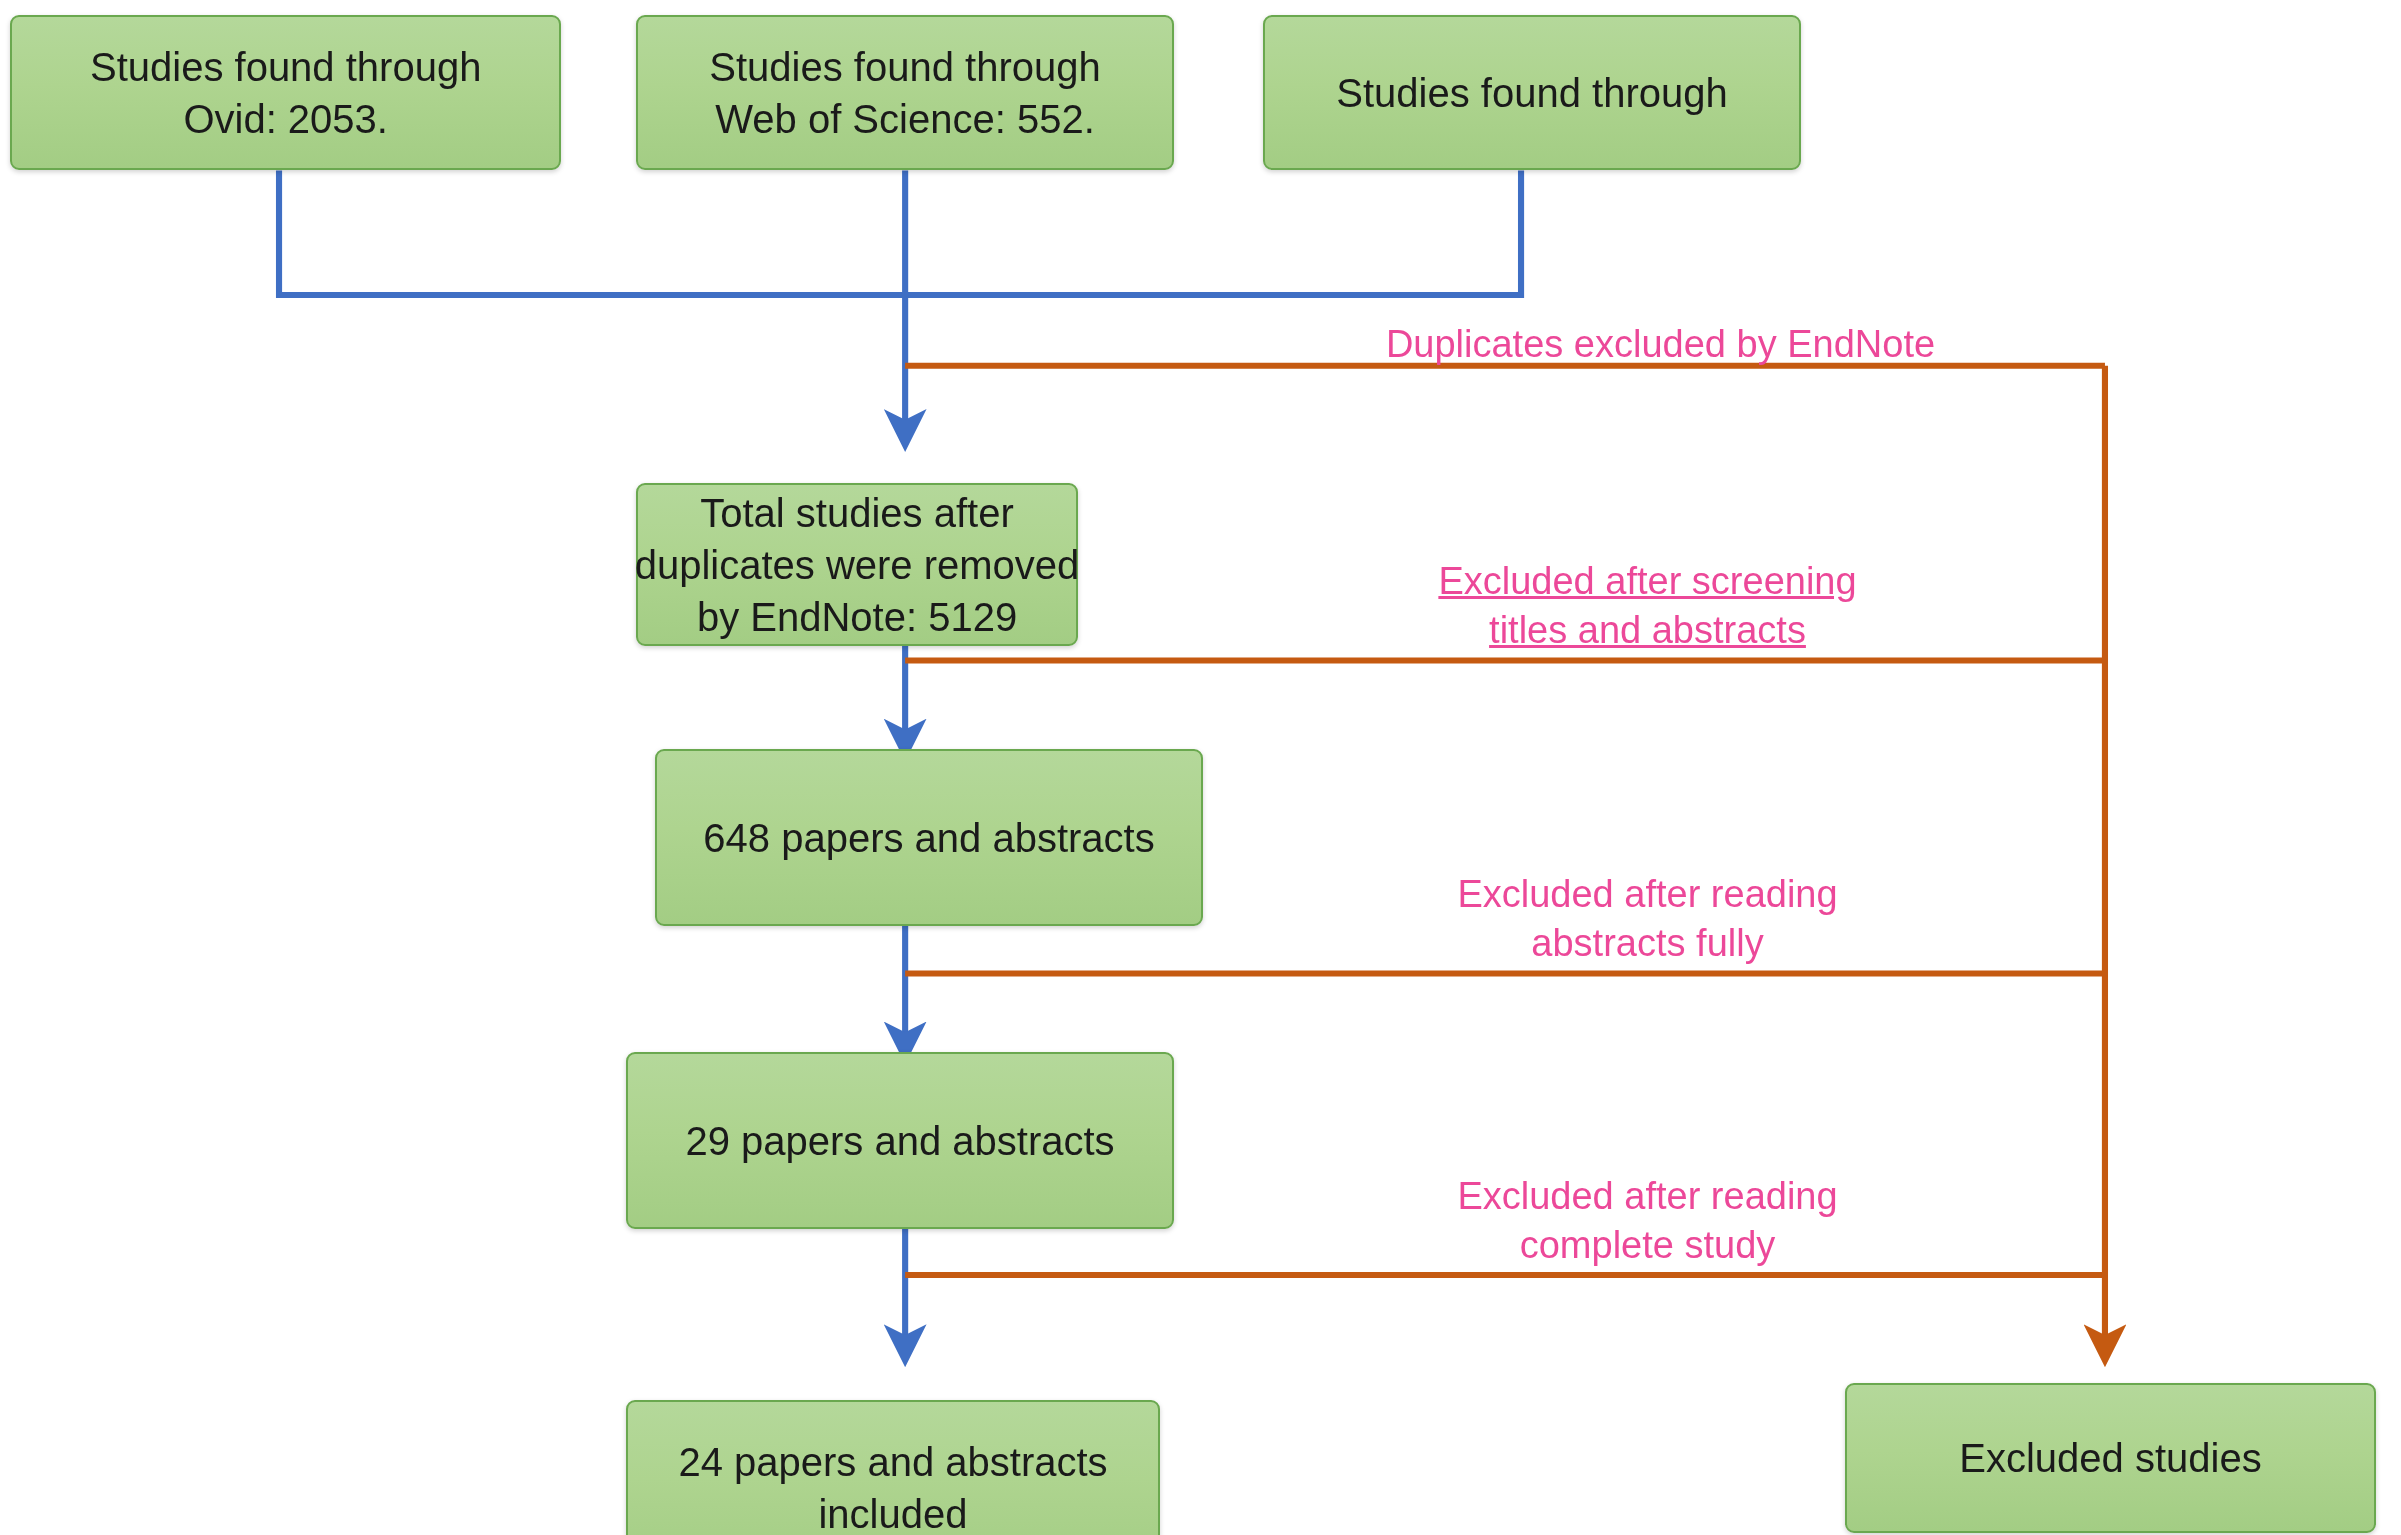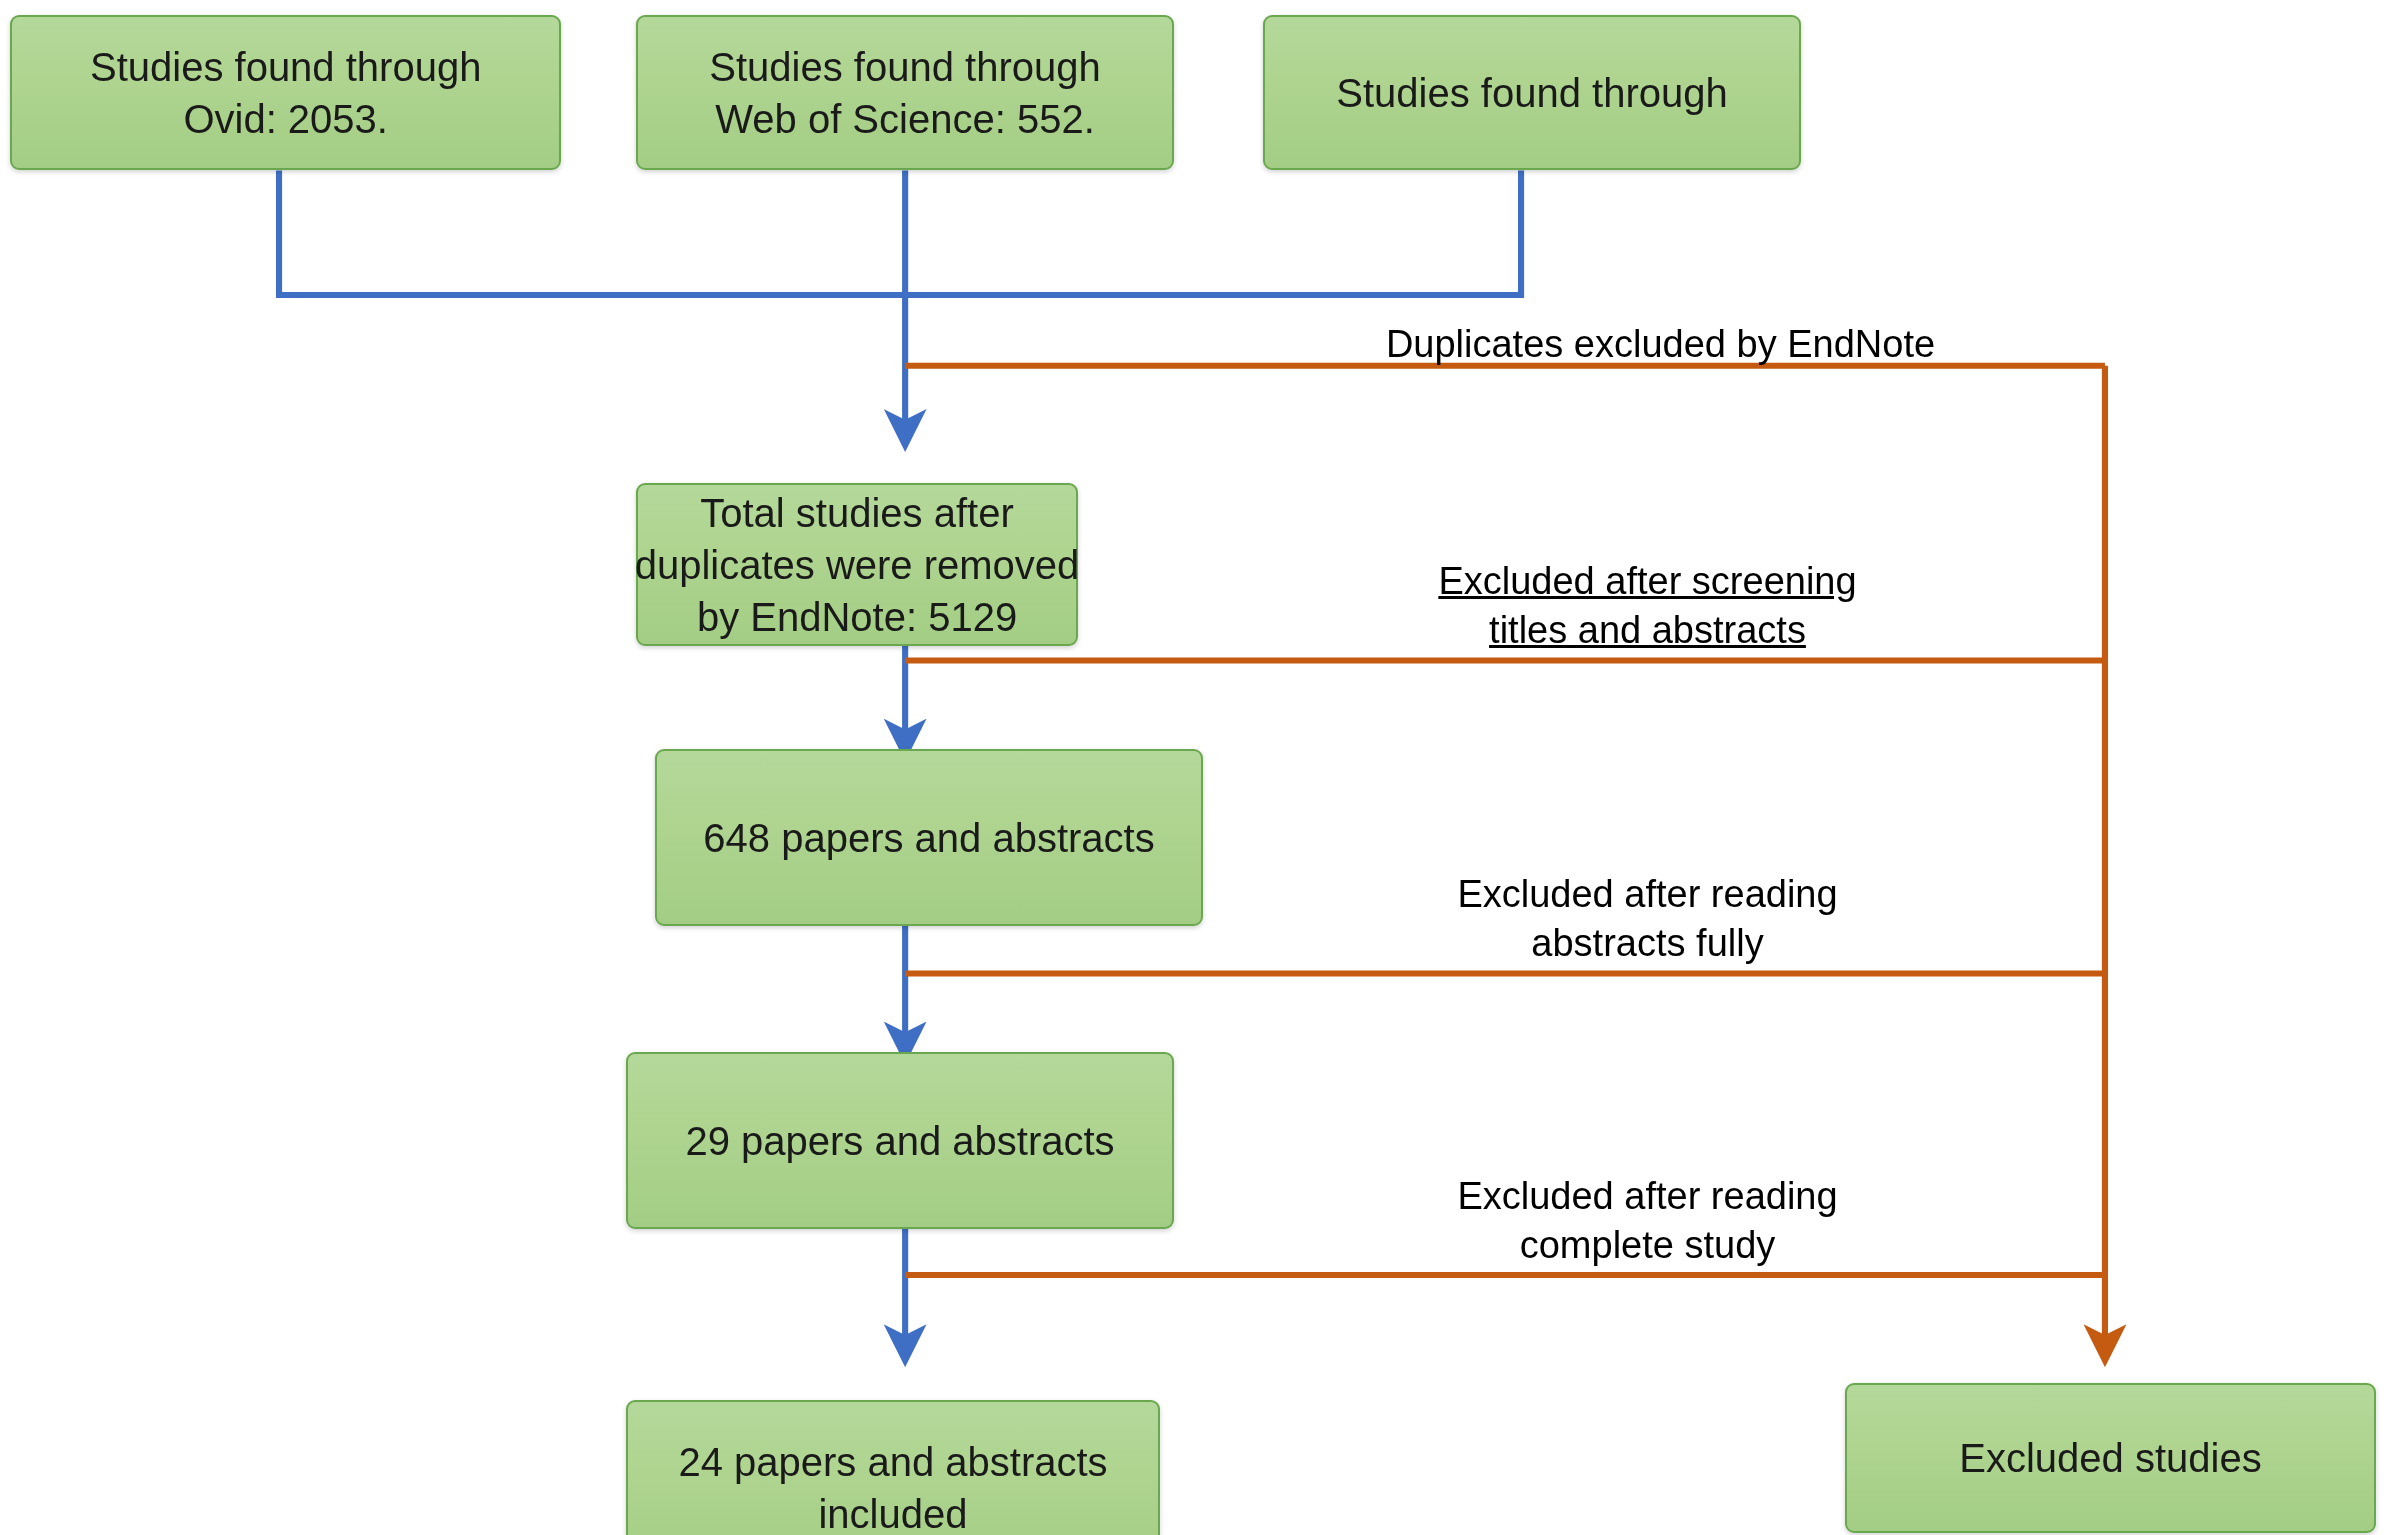--- a/index.html
+++ b/index.html
@@ -39,21 +39,21 @@
     font-size:40px;
     line-height:1.30;
     padding:0 15px;
   }
   .node .lines{display:block;}
   .node .ln{display:block;white-space:nowrap;}
   
   .edge-label{
     position:absolute;
     z-index:4;
-    color:#000000;
+    color:#ec4899;
     font-size:38px;
     line-height:1.30;
     text-align:center;
     white-space:nowrap;
   }
   .edge-label .ln{display:block;}
 </style>
 </head>
 <body>
 

